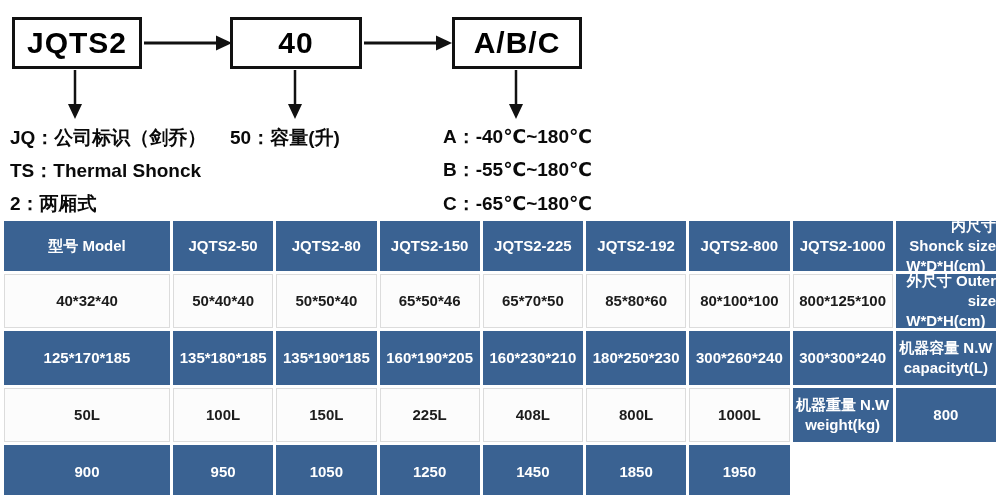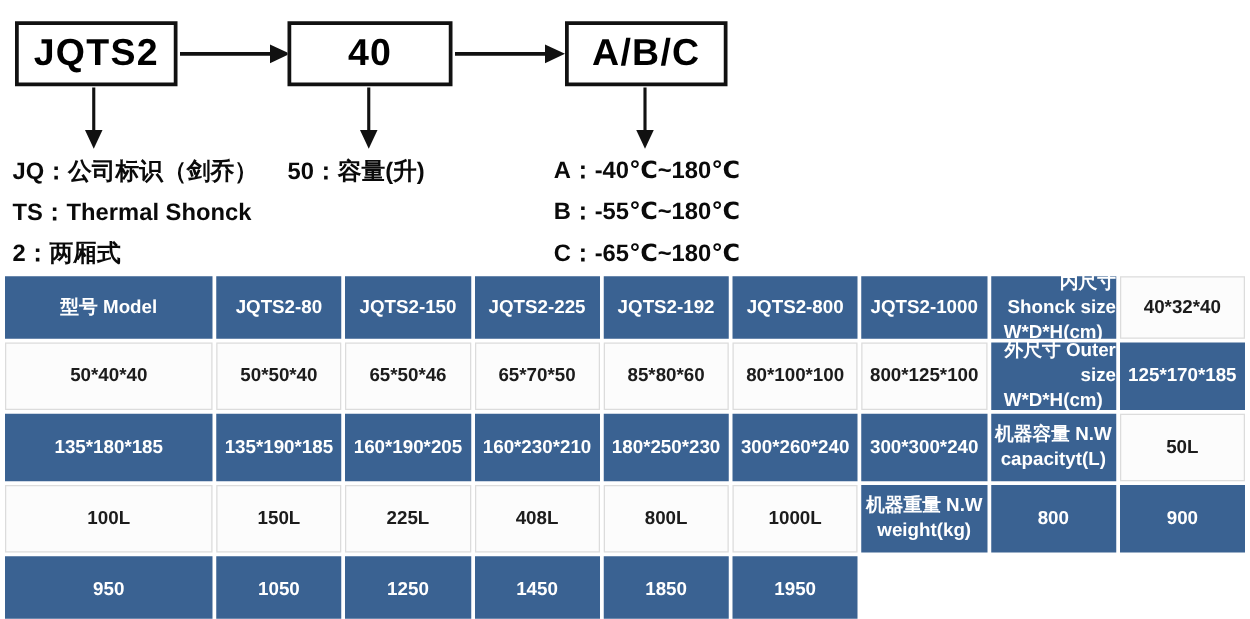--- a/index.html
+++ b/index.html
@@ -91,20 +91,23 @@
     <div class="note ta">A：-40℃~180℃</div>
     <div class="note tb">B：-55℃~180℃</div>
     <div class="note tc">C：-65℃~180℃</div>
   </div>
 
   <div class="spec-table" id="specTable">
       <div class="cell blue">
         <span class="l2">型号 Model</span>
       </div>
       <div class="cell blue">
+        <span class="l2">JQTS2-50</span>
+      </div>
+      <div class="cell blue">
         <span class="l2">JQTS2-80</span>
       </div>
       <div class="cell blue">
         <span class="l2">JQTS2-150</span>
       </div>
       <div class="cell blue">
         <span class="l2">JQTS2-225</span>
       </div>
       <div class="cell blue">
         <span class="l2">JQTS2-192</span>

